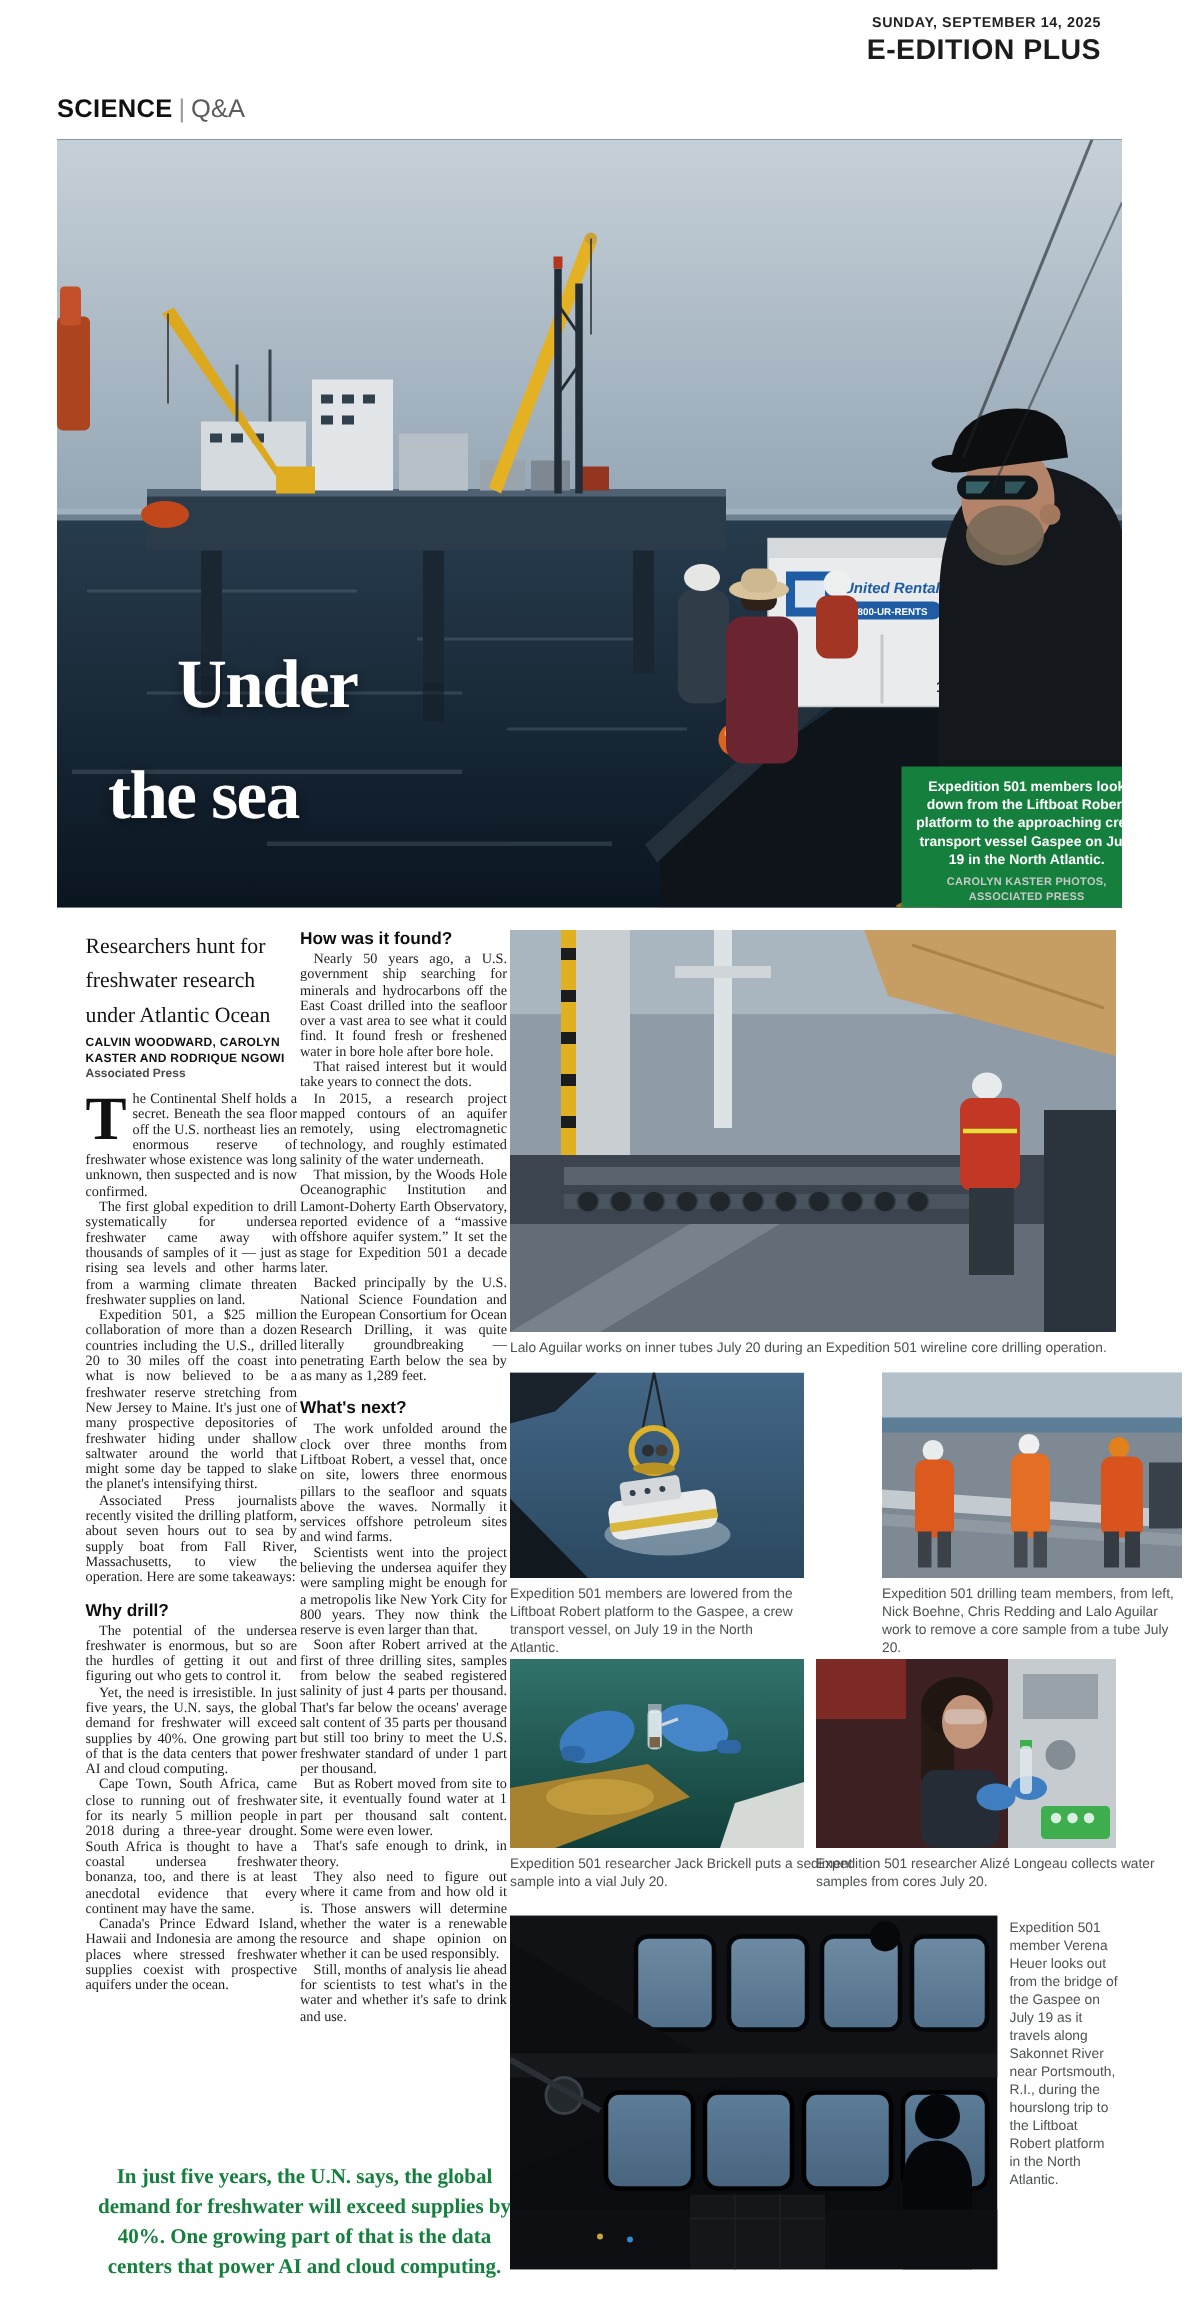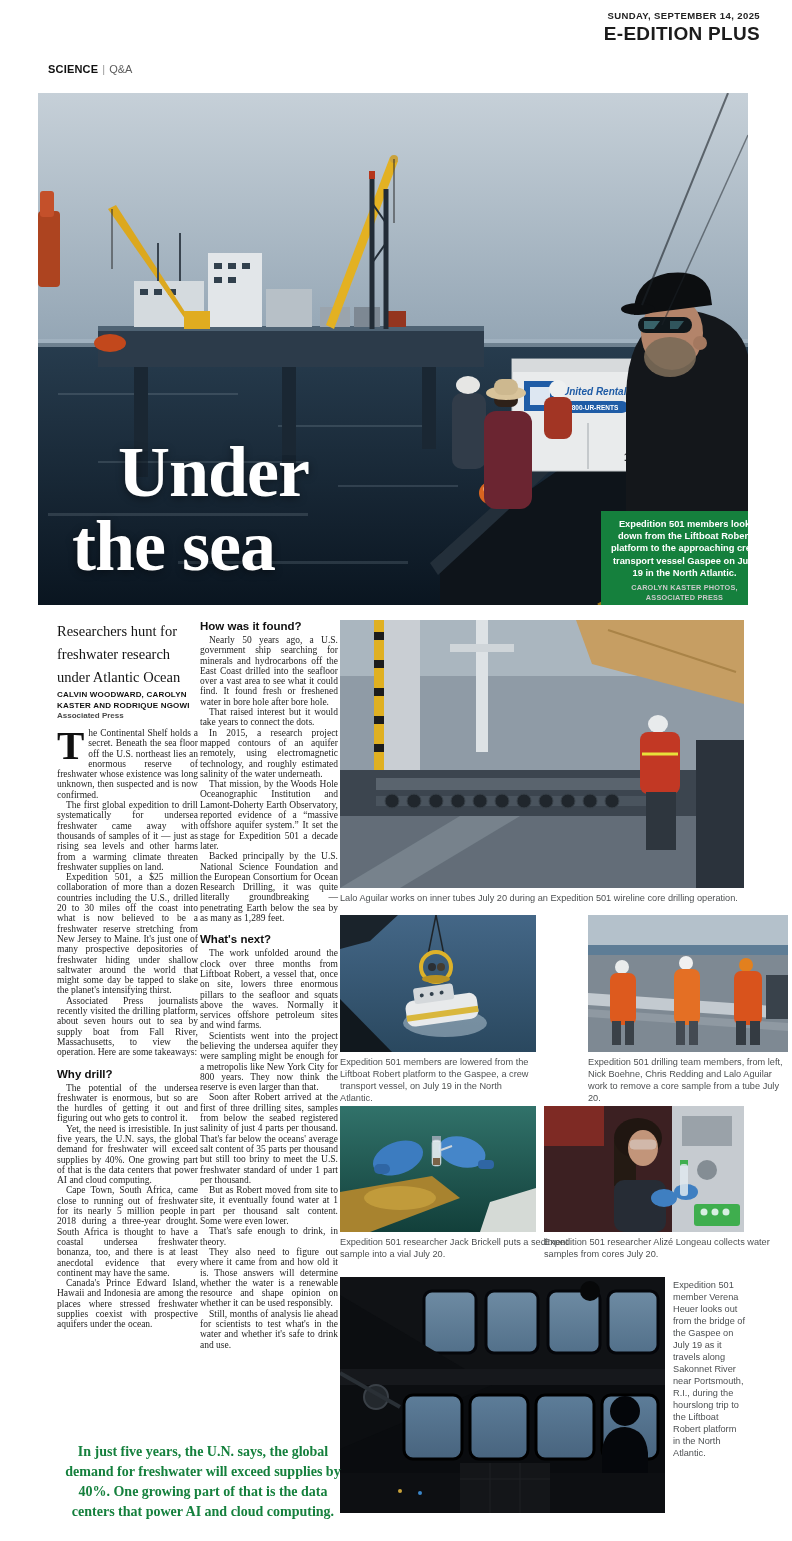--- a/index.html
+++ b/index.html
@@ -1,33 +1,33 @@
 <!DOCTYPE html>
 <html><head>
 <meta charset="utf-8">
 <style>
   html,body{margin:0;padding:0;}
   body{
     width:792px;height:1541px;position:relative;background:#ffffff;
     font-family:"Liberation Sans",sans-serif;color:#1a1a1a;overflow:hidden;
   }
   
-  .masthead{position:absolute;top:10px;right:32px;text-align:right;}
+  .masthead{position:absolute;top:10px;right:58px;text-align:right;}
   .masthead .date{font-size:9.5px;font-weight:700;letter-spacing:.4px;color:#222;}
   .masthead .edition{font-size:19px;font-weight:800;letter-spacing:.3px;color:#1c1c1c;margin-top:2px;}
   
-  .kicker{position:absolute;left:48px;top:63px;font-size:11px;}
+  .kicker{position:absolute;left:38px;top:63px;font-size:17px;}
   .kicker .sec{font-weight:800;color:#111;letter-spacing:.2px;}
   .kicker .bar{color:#999;padding:0 4px;font-weight:400;}
   .kicker .topic{color:#5c5c5c;font-weight:400;}
   
   .hero{position:absolute;left:38px;top:93px;width:710px;height:512px;background:#0e1b26;overflow:hidden;}
   .hero svg{display:block;width:710px;height:512px;}
-  .hero-title{position:absolute;left:34px;top:342px;color:#fff;font-family:"Liberation Serif",serif;
-    font-weight:700;font-size:72px;line-height:74px;letter-spacing:-1px;text-shadow:0 2px 8px rgba(0,0,0,.45);}
+  .hero-title{position:absolute;left:34px;top:326px;color:#fff;font-family:"Liberation Serif",serif;
+    font-weight:700;font-size:46px;line-height:74px;letter-spacing:-1px;text-shadow:0 2px 8px rgba(0,0,0,.45);}
   .hero-title .l1{margin-left:46px;}
   .hero-capbox{position:absolute;left:563px;top:418px;width:167px;height:94px;background:#15803d;
     color:#fff;text-align:center;padding:7px 6px;box-sizing:border-box;}
   .hero-capbox .cap{font-size:9.3px;font-weight:700;line-height:12.2px;}
   .hero-capbox .credit{font-size:7.3px;font-weight:700;line-height:9.5px;color:#c9c9c9;margin-top:4px;letter-spacing:.2px;}
   
   .col1{position:absolute;left:57px;top:620px;width:141px;}
   .col2{position:absolute;left:200px;top:620px;width:138px;}
   .headline{font-family:"Liberation Serif",serif;font-size:14.5px;line-height:23px;font-weight:400;color:#141414;}
   .byline{font-size:8px;font-weight:700;line-height:11px;letter-spacing:.2px;color:#111;}

